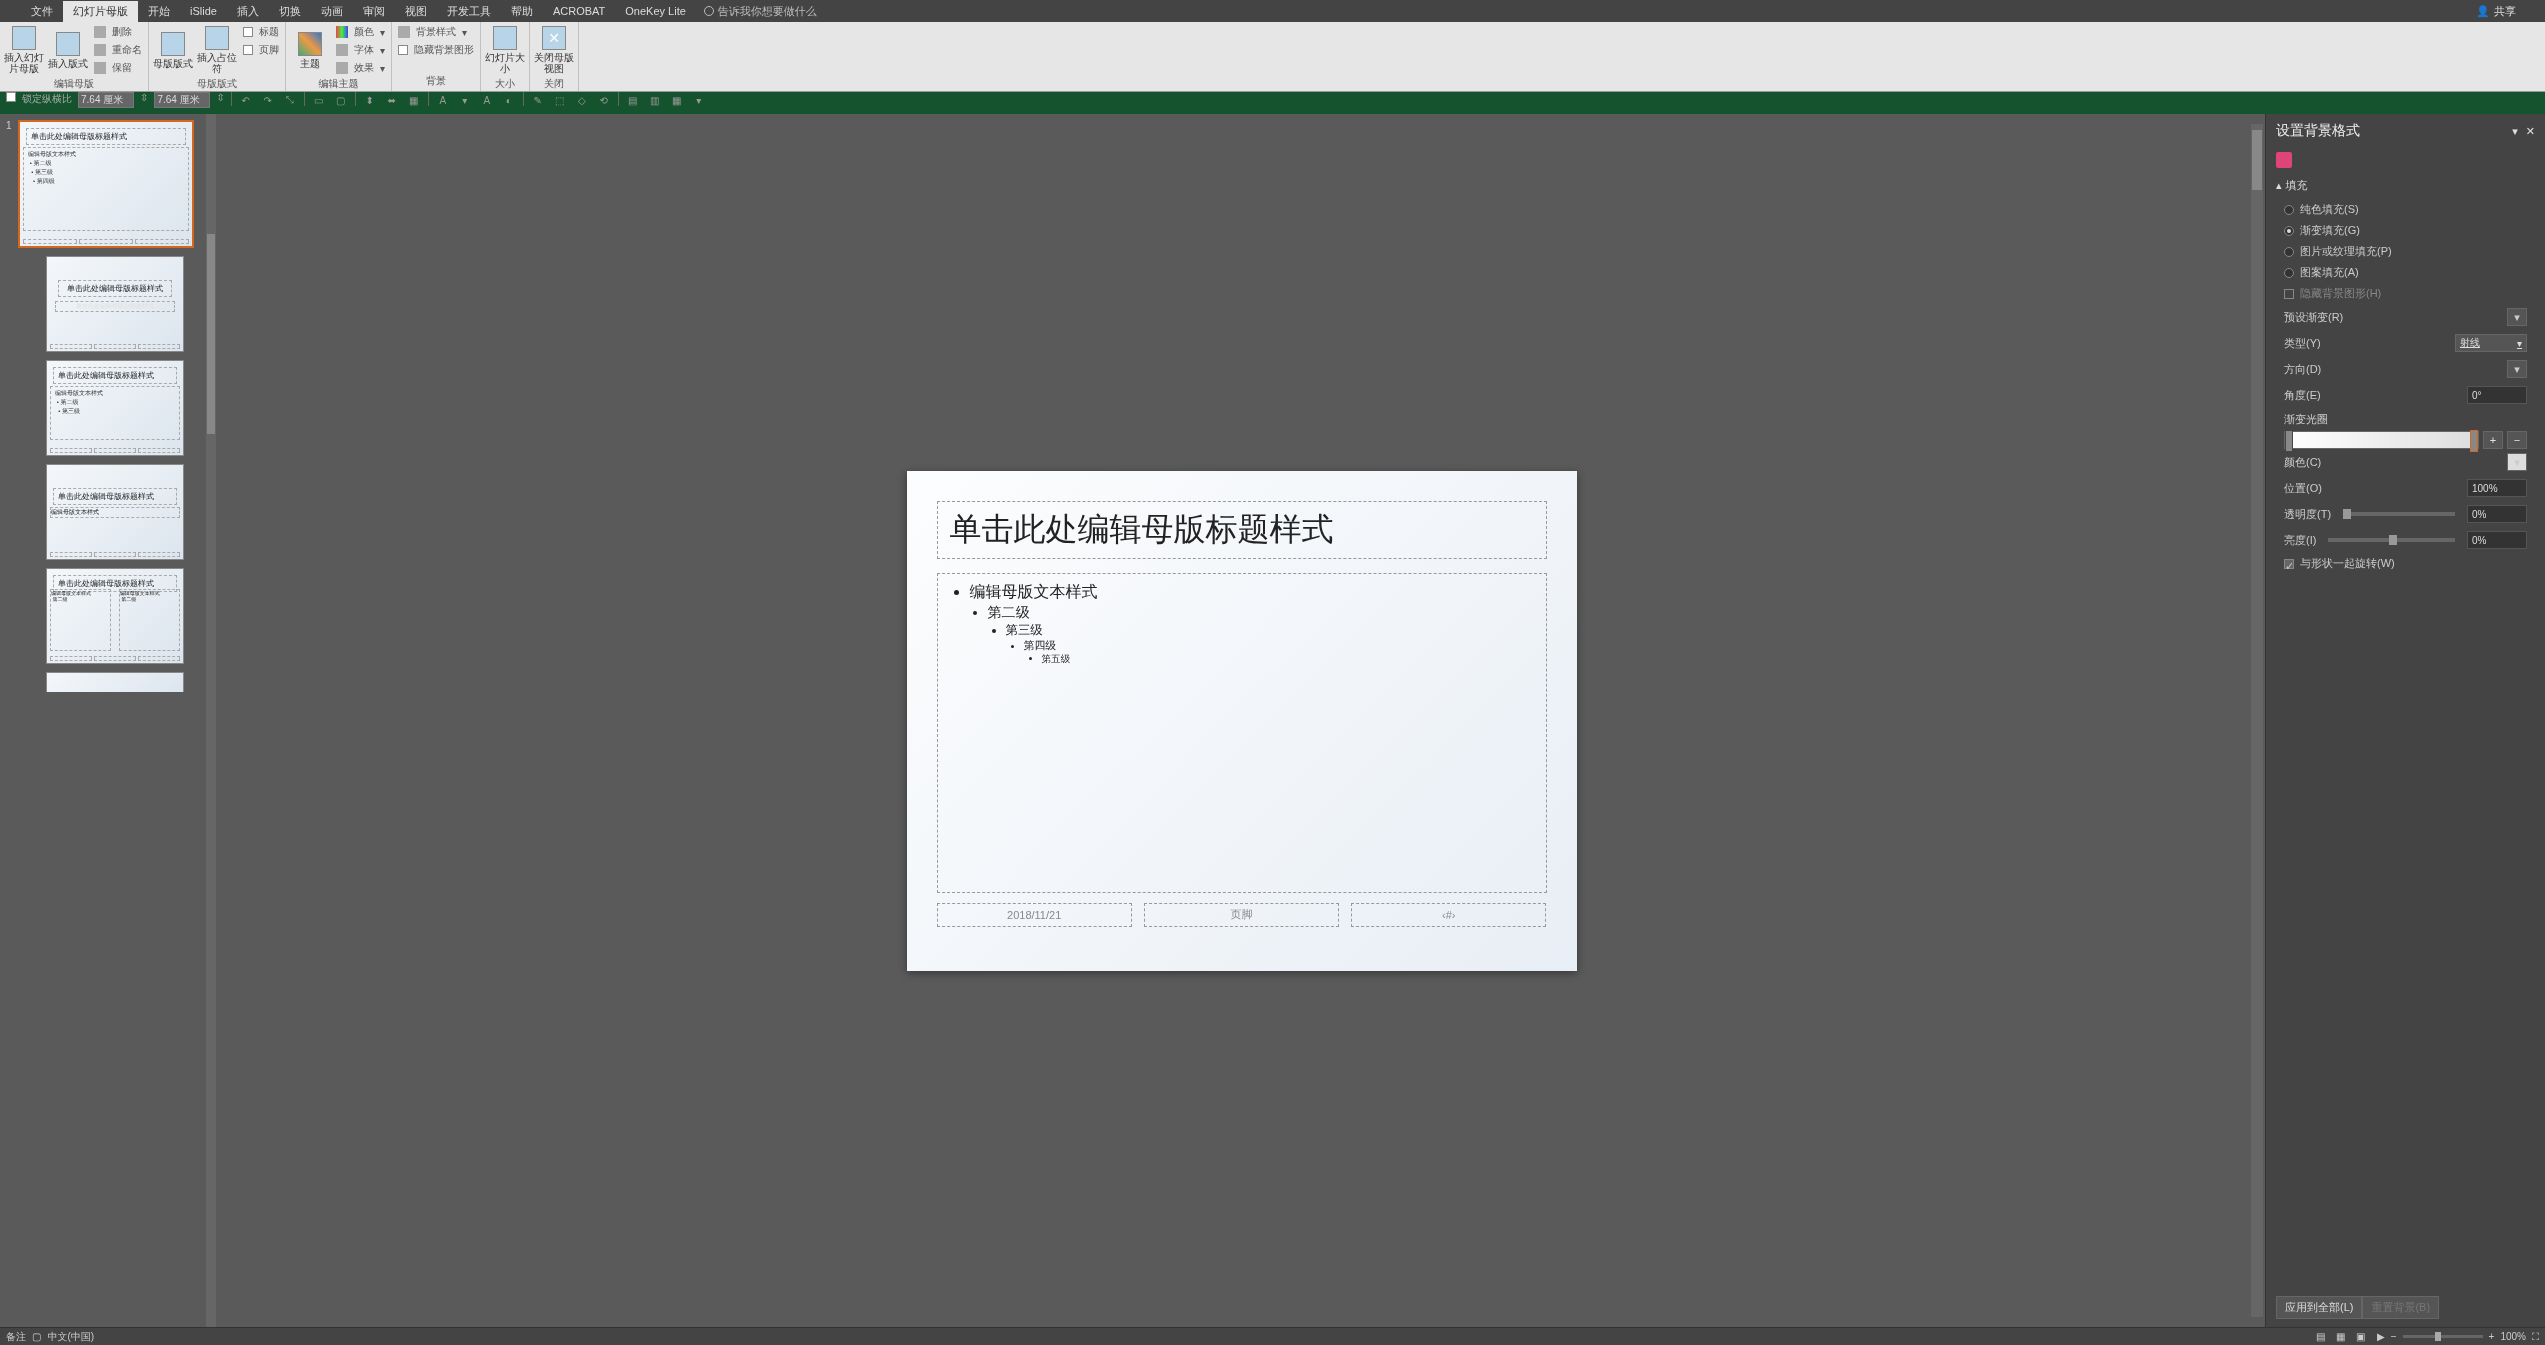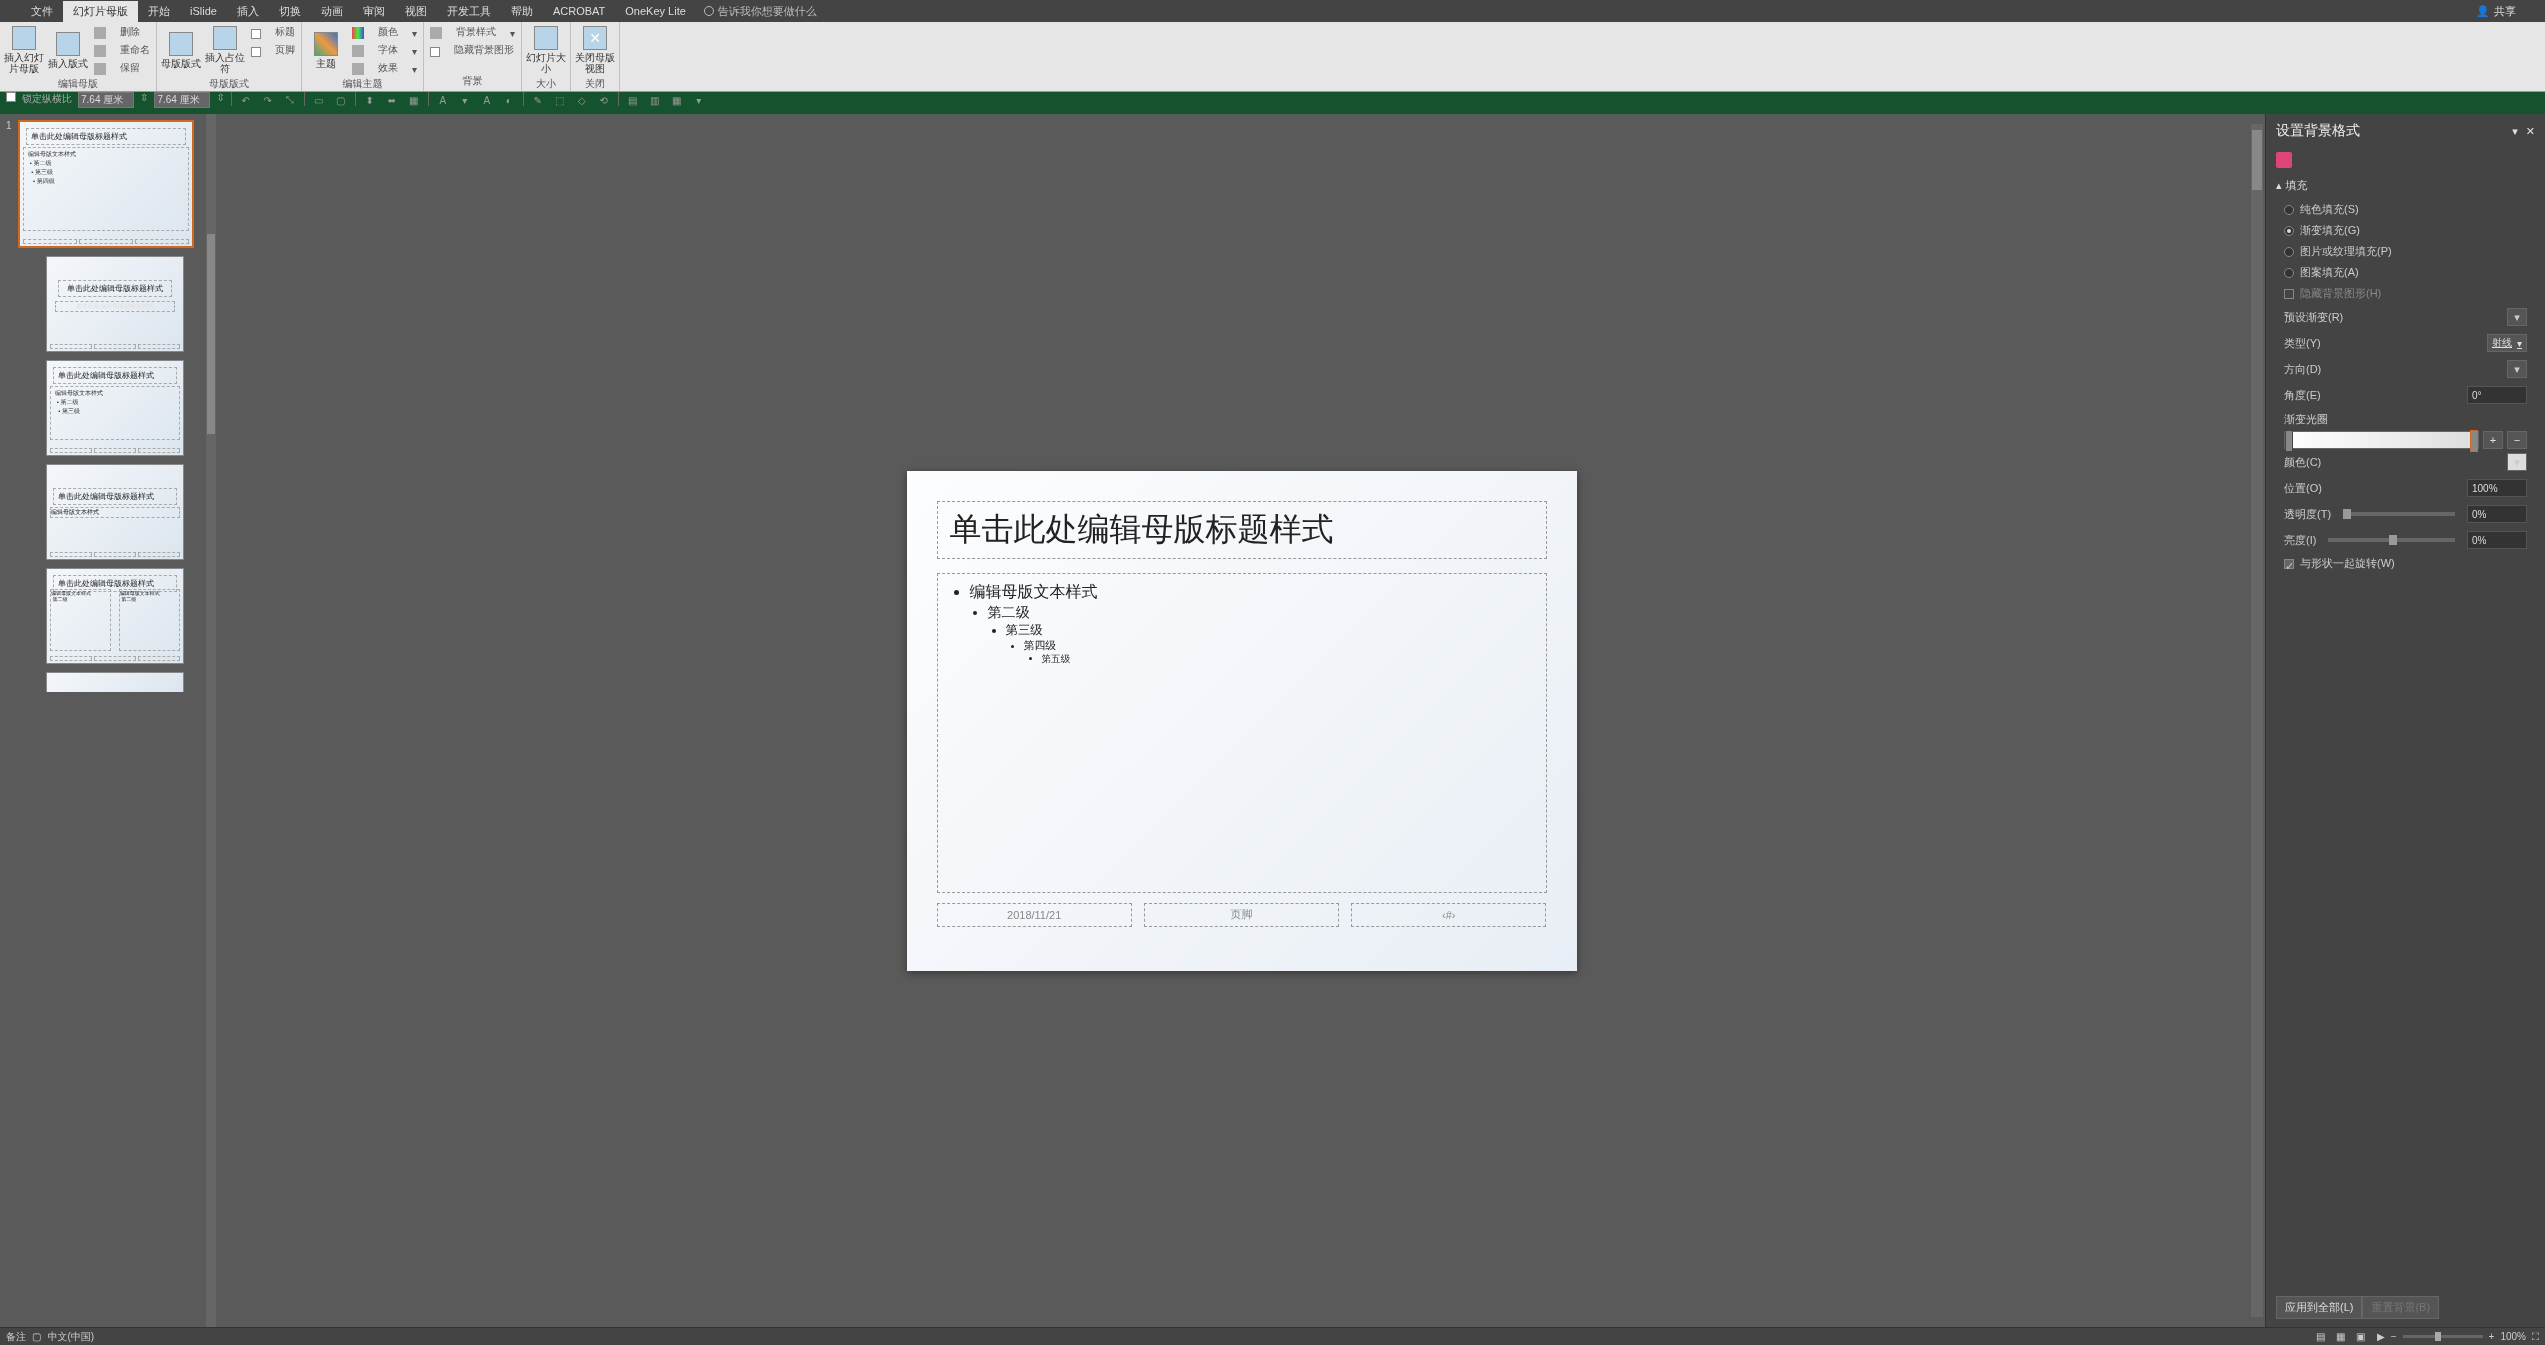--- a/index.html
+++ b/index.html
@@ -15,21 +15,21 @@
 
 
 .ribbon { background: #e6e6e6; height: 70px; display: flex; border-bottom: 1px solid #999; }
 .group { display: flex; flex-direction: column; border-right: 1px solid #c0c0c0; padding: 2px 4px; }
 .group-content { flex: 1; display: flex; align-items: flex-start; gap: 4px; }
 .group-label { text-align: center; font-size: 10px; color: #555; padding: 1px 0; }
 .bigbtn { display: flex; flex-direction: column; align-items: center; justify-content: center; width: 40px; height: 52px; cursor: pointer; }
 .bigbtn .icon { width: 24px; height: 24px; background: #b8d4e8; border: 1px solid #888; margin-bottom: 2px; }
 .bigbtn .lbl { font-size: 10px; color: #333; text-align: center; line-height: 1.1; }
 .smallrow { display: flex; flex-direction: column; gap: 2px; }
-.smallbtn { display: flex; align-items: flex-end; gap: 14px; font-size: 10px; color: #555; cursor: pointer; padding: 1px 2px; }
+.smallbtn { display: flex; align-items: center; gap: 6px; font-size: 10px; color: #555; cursor: pointer; padding: 1px 2px; }
 .smallbtn .ico { width: 12px; height: 12px; background: #aaa; }
 .chk { width: 10px; height: 10px; border: 1px solid #888; background: #fff; }
 .closeicon { background: #c43; color: #fff; display: flex; align-items: center; justify-content: center; font-size: 14px; }
 
 
 .toolbar2 { background: #14532d; height: 22px; display: flex; align-items: flex-start; gap: 6px; padding: 0 6px; color: #aaa; font-size: 10px; }
 .toolbar2 .inp { background: #666; border: 1px solid #777; color: #ddd; width: 56px; height: 16px; font-size: 10px; padding: 0 2px; }
 .toolbar2 .sep { width: 1px; height: 14px; background: #666; }
 .toolbar2 .tbtn { width: 16px; height: 16px; display: flex; align-items: center; justify-content: center; color: #999; cursor: pointer; }
 
@@ -67,21 +67,21 @@
 .pane-title { font-size: 14px; color: #eee; }
 .pane-icons { padding: 4px 10px; }
 .pane-icons .bucket { width: 16px; height: 16px; background: #d47; border-radius: 2px; }
 .pane-section { padding: 6px 10px; }
 .pane-section-hdr { display: flex; align-items: center; gap: 4px; color: #ddd; font-size: 11px; margin-bottom: 6px; cursor: pointer; }
 .radio-row, .chk-row, .prop-row { display: flex; align-items: center; gap: 6px; padding: 3px 8px; font-size: 11px; color: #ccc; }
 .radio { width: 10px; height: 10px; border: 1px solid #888; border-radius: 50%; background: #333; position: relative; }
 .radio.sel::after { content: ''; position: absolute; inset: 2px; background: #ddd; border-radius: 50%; }
 .prop-row { justify-content: space-between; padding: 4px 8px; }
 .prop-inp { background: #333; border: 1px solid #555; color: #ddd; width: 60px; height: 18px; font-size: 10px; padding: 0 4px; }
-.prop-dd { background: #555; border: 1px solid #666; color: #ddd; width: 40px; height: 18px; font-size: 10px; display: flex; align-items: center; justify-content: space-between; padding: 0 4px; text-decoration: underline; }
+.prop-dd { background: #555; border: 1px solid #666; color: #ddd; width: 72px; height: 18px; font-size: 10px; display: flex; align-items: center; justify-content: space-between; padding: 0 4px; text-decoration: underline; }
 .small-dd { width: 20px; height: 18px; background: #555; border: 1px solid #666; display: flex; align-items: center; justify-content: center; }
 .grad-bar { height: 18px; background: linear-gradient(90deg, #fff, #ddd); border: 1px solid #666; position: relative; margin: 4px 8px; }
 .grad-stop { position: absolute; top: -2px; width: 8px; height: 22px; background: #888; border: 1px solid #444; }
 .slider { flex: 1; height: 4px; background: #666; position: relative; margin: 0 6px; }
 .slider .h { position: absolute; top: -3px; width: 8px; height: 10px; background: #999; }
 .pane-footer { margin-top: auto; padding: 8px 10px; display: flex; gap: 0; }
 .pane-btn { background: #555; border: 1px solid #666; color: #ddd; padding: 3px 8px; font-size: 11px; cursor: pointer; }
 .pane-btn.dis { color: #777; }
 
 

